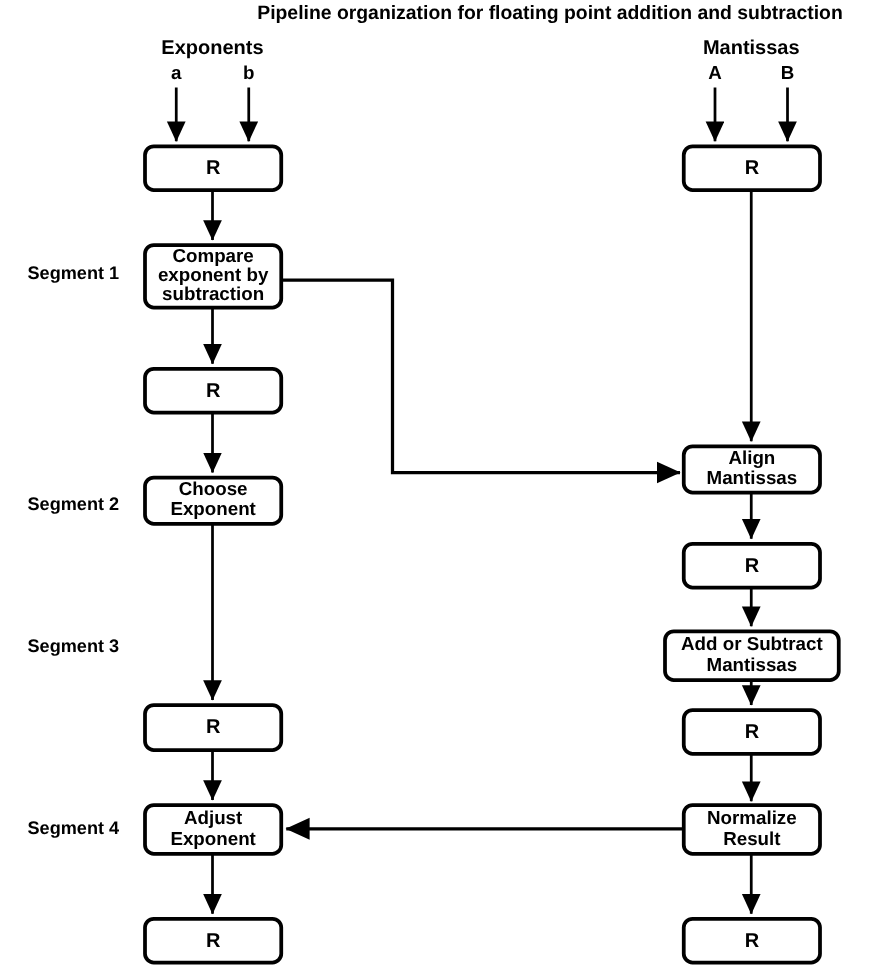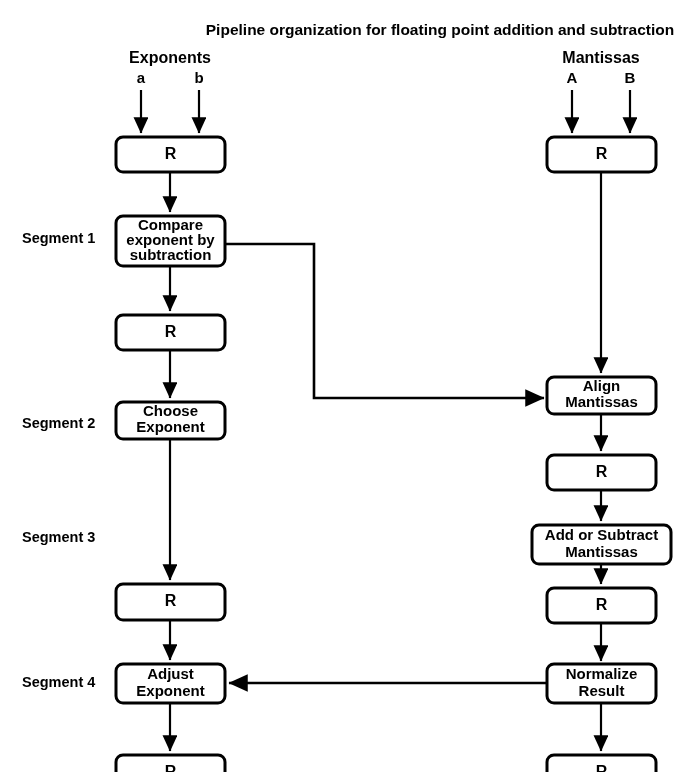--- a/index.html
+++ b/index.html
@@ -15,21 +15,20 @@
     overflow: hidden;
     font-family: "Liberation Sans", sans-serif;
     color: #000000;
   }
   #diagram-root {
     position: absolute;
     left: 0;
     top: 0;
     width: 700px;
     height: 540px;
-    margin-top: 20px;
   }
   svg#diagram-svg {
     position: absolute;
     left: 0;
     top: 0;
     width: 700px;
     height: 772px;
     display: block;
   }
   .node-rect {

